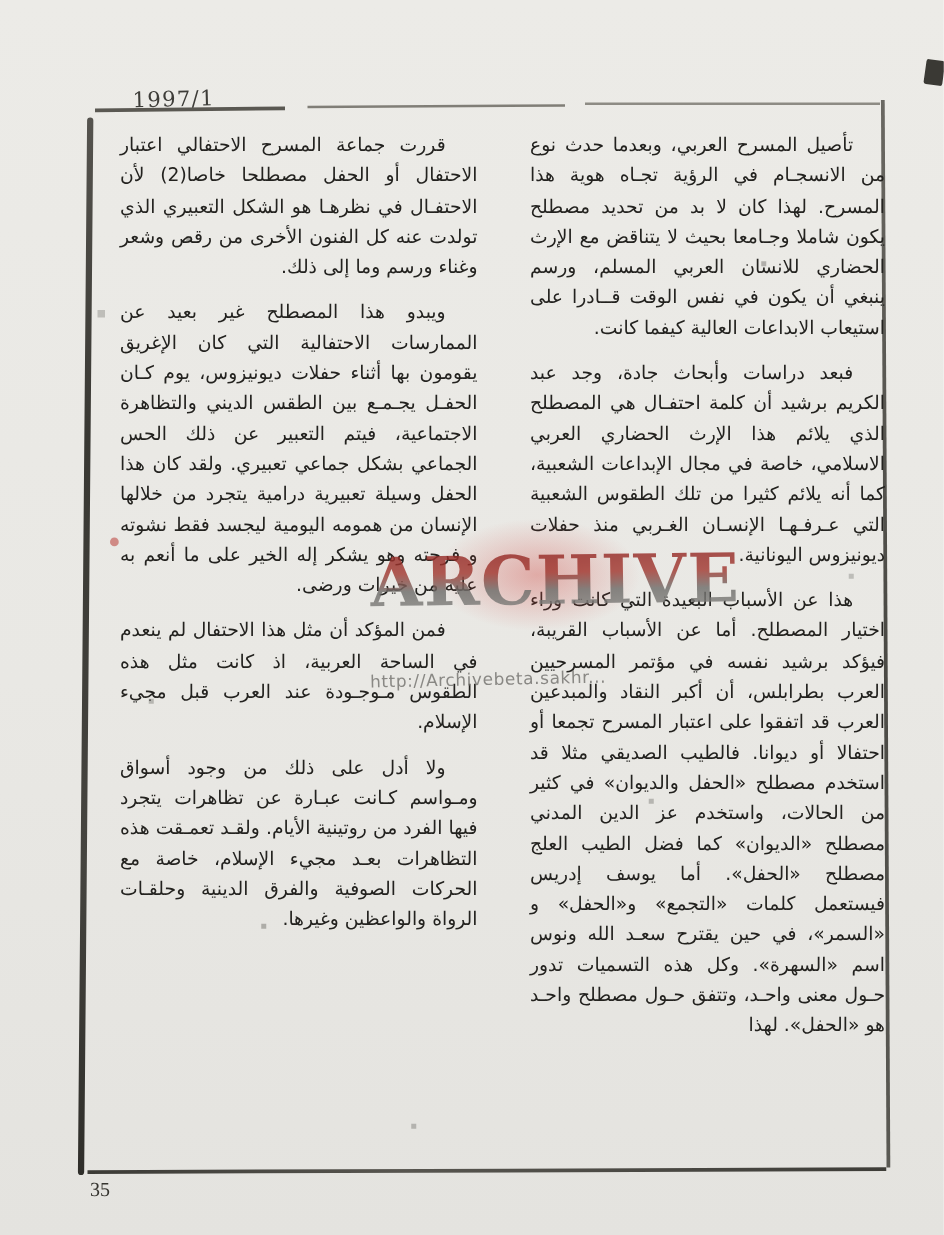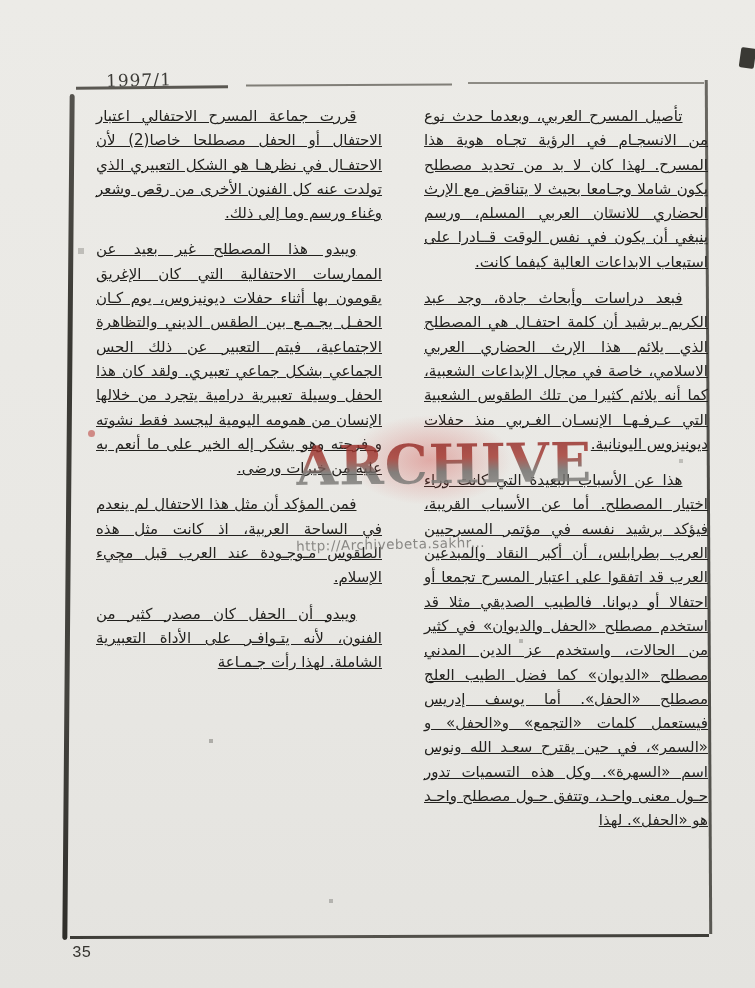--- a/index.html
+++ b/index.html
@@ -95,21 +95,20 @@
   }
   .col-right { width: 300px; }
   .col-left  { width: 302px; }
   .col p {
     margin: 0 0 12px 16px;
     font-size: 15px;
     line-height: 1.62;
     color: #23221f;
     text-align: justify;
     text-indent: 1.7em;
-    text-decoration: underline;
   }
   
   .watermark-glow {
     position: absolute;
     left: 320px; top: 400px;
     width: 220px; height: 120px;
     background: radial-gradient(closest-side, rgba(208,70,65,0.38), rgba(208,70,65,0) 75%);
     z-index: 2;
     pointer-events: none;
   }
@@ -136,21 +135,21 @@
     color: rgba(120,119,115,0.85);
     letter-spacing: 0.5px;
     transform: rotate(-1.2deg);
     z-index: 2;
     pointer-events: none;
   }
   
   .page-number {
     position: absolute;
     left: 72px; top: 944px;
-    font-family: Liberation Mono, monospace;
+    font-family: Liberation Serif, serif;
     font-size: 16px;
     color: #35342f;
   }
   .red-dot {
     position: absolute;
     left: 88px; top: 430px;
     width: 7px; height: 7px;
     border-radius: 50%;
     background: rgba(185,60,55,0.55);
     z-index: 2;
@@ -191,21 +190,21 @@
   <div class="text-area" dir="rtl">
     <div class="col col-right">
       <p>تأصيل المسرح العربي، وبعدما حدث نوع من الانسجـام في الرؤية تجـاه هوية هذا المسرح. لهذا كان لا بد من تحديد مصطلح يكون شاملا وجـامعا بحيث لا يتناقض مع الإرث الحضاري للانسان العربي المسلم، ورسم ينبغي أن يكون في نفس الوقت قــادرا على استيعاب الابداعات العالية كيفما كانت.</p>
       <p>فبعد دراسات وأبحاث جادة، وجد عبد الكريم برشيد أن كلمة احتفـال هي المصطلح الذي يلائم هذا الإرث الحضاري العربي الاسلامي، خاصة في مجال الإبداعات الشعبية، كما أنه يلائم كثيرا من تلك الطقوس الشعبية التي عـرفـهـا الإنسـان الغـربي منذ حفلات ديونيزوس اليونانية.</p>
       <p>هذا عن الأسباب البعيدة التي كانت وراء اختيار المصطلح. أما عن الأسباب القريبة، فيؤكد برشيد نفسه في مؤتمر المسرحيين العرب بطرابلس، أن أكبر النقاد والمبدعين العرب قد اتفقوا على اعتبار المسرح تجمعا أو احتفالا أو ديوانا. فالطيب الصديقي مثلا قد استخدم مصطلح «الحفل والديوان» في كثير من الحالات، واستخدم عز الدين المدني مصطلح «الديوان» كما فضل الطيب العلج مصطلح «الحفل». أما يوسف إدريس فيستعمل كلمات «التجمع» و«الحفل» و «السمر»، في حين يقترح سعـد الله ونوس اسم «السهرة». وكل هذه التسميات تدور حـول معنى واحـد، وتتفق حـول مصطلح واحـد هو «الحفل». لهذا</p>
     </div>
     <div class="col col-left">
       <p>قررت جماعة المسرح الاحتفالي اعتبار الاحتفال أو الحفل مصطلحا خاصا(2) لأن الاحتفـال في نظرهـا هو الشكل التعبيري الذي تولدت عنه كل الفنون الأخرى من رقص وشعر وغناء ورسم وما إلى ذلك.</p>
       <p>ويبدو هذا المصطلح غير بعيد عن الممارسات الاحتفالية التي كان الإغريق يقومون بها أثناء حفلات ديونيزوس، يوم كـان الحفـل يجـمـع بين الطقس الديني والتظاهرة الاجتماعية، فيتم التعبير عن ذلك الحس الجماعي بشكل جماعي تعبيري. ولقد كان هذا الحفل وسيلة تعبيرية درامية يتجرد من خلالها الإنسان من همومه اليومية ليجسد فقط نشوته و فرحته وهو يشكر إله الخير على ما أنعم به عليه من خيرات ورضى.</p>
       <p>فمن المؤكد أن مثل هذا الاحتفال لم ينعدم في الساحة العربية، اذ كانت مثل هذه الطقوس مـوجـودة عند العرب قبل مجيء الإسلام.</p>
-      <p>ويبدو أن الحفل كان مصدر كثير من الفنون، لأنه يتـوافـر على الأداة التعبيرية الشاملة. لهذا رأت جـمـاعة</p>
+      <p>ولا أدل على ذلك من وجود أسواق ومـواسم كـانت عبـارة عن تظاهرات يتجرد فيها الفرد من روتينية الأيام. ولقـد تعمـقت هذه التظاهرات بعـد مجيء الإسلام، خاصة مع الحركات الصوفية والفرق الدينية وحلقـات الرواة والواعظين وغيرها.</p>
     </div>
   </div>
 
   <div class="watermark-glow"></div>
   <div class="wm-title">ARCHIVE</div>
   <div class="wm-url">http://Archivebeta.sakhr...</div>
 
   <div class="page-number">35</div>
 
 </div>

